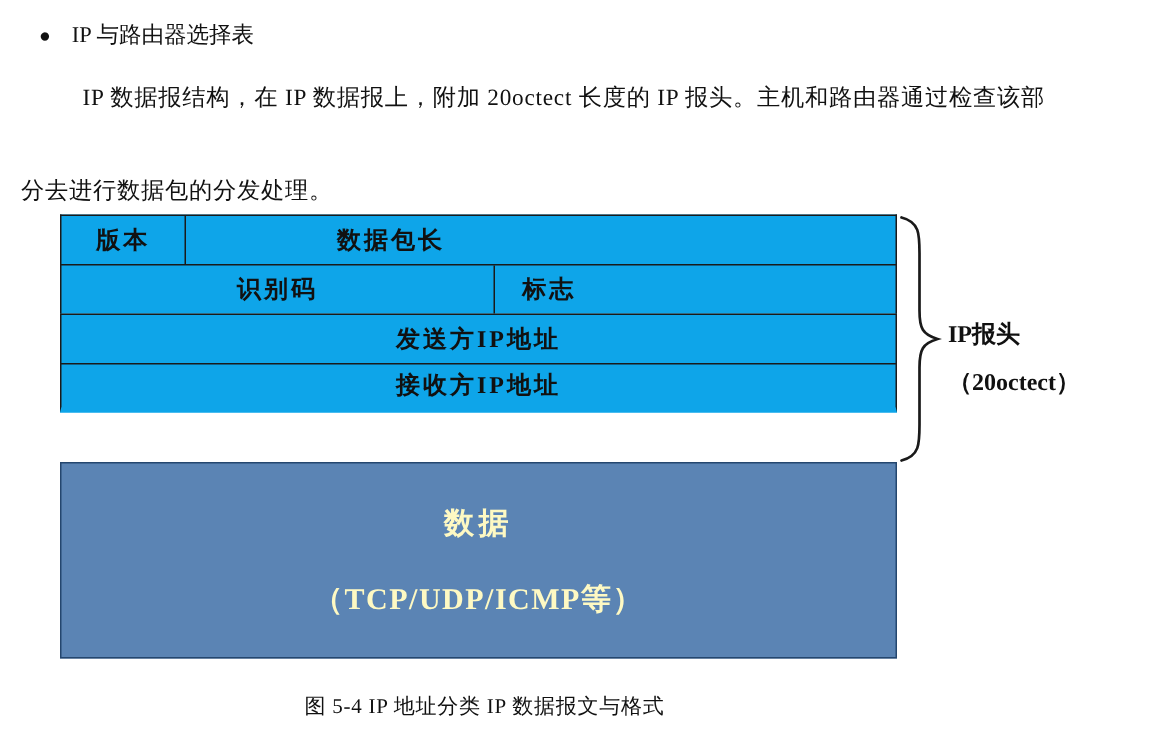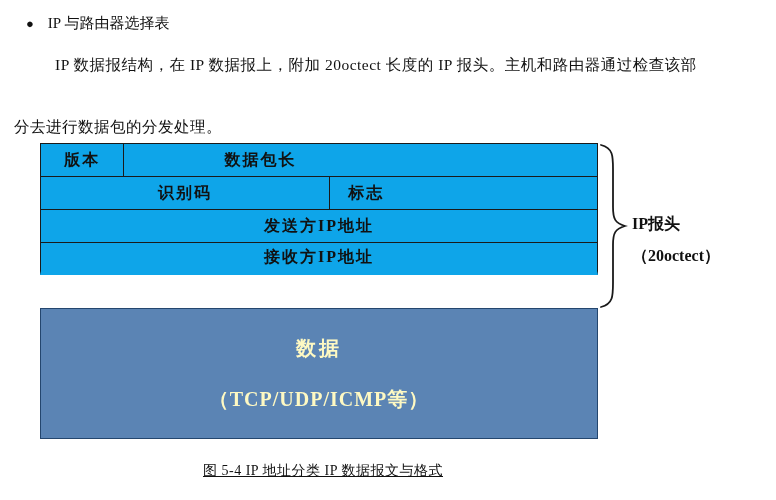--- a/index.html
+++ b/index.html
@@ -105,21 +105,20 @@
     margin-top: 20px;
   }
 
   
   .caption {
     position: absolute;
     left: 0; right: 130px; top: 462px;
     text-align: center;
     font-size: 14px;
     letter-spacing: 0.5px;
-    text-decoration: underline;
   }
   .watermark {
     position: absolute;
     right: 8px; top: 456px;
     font-size: 19px;
     font-weight: bold;
     font-family: "Liberation Sans", "DejaVu Sans", sans-serif;
     letter-spacing: 0.5px;
   }
 </style>

